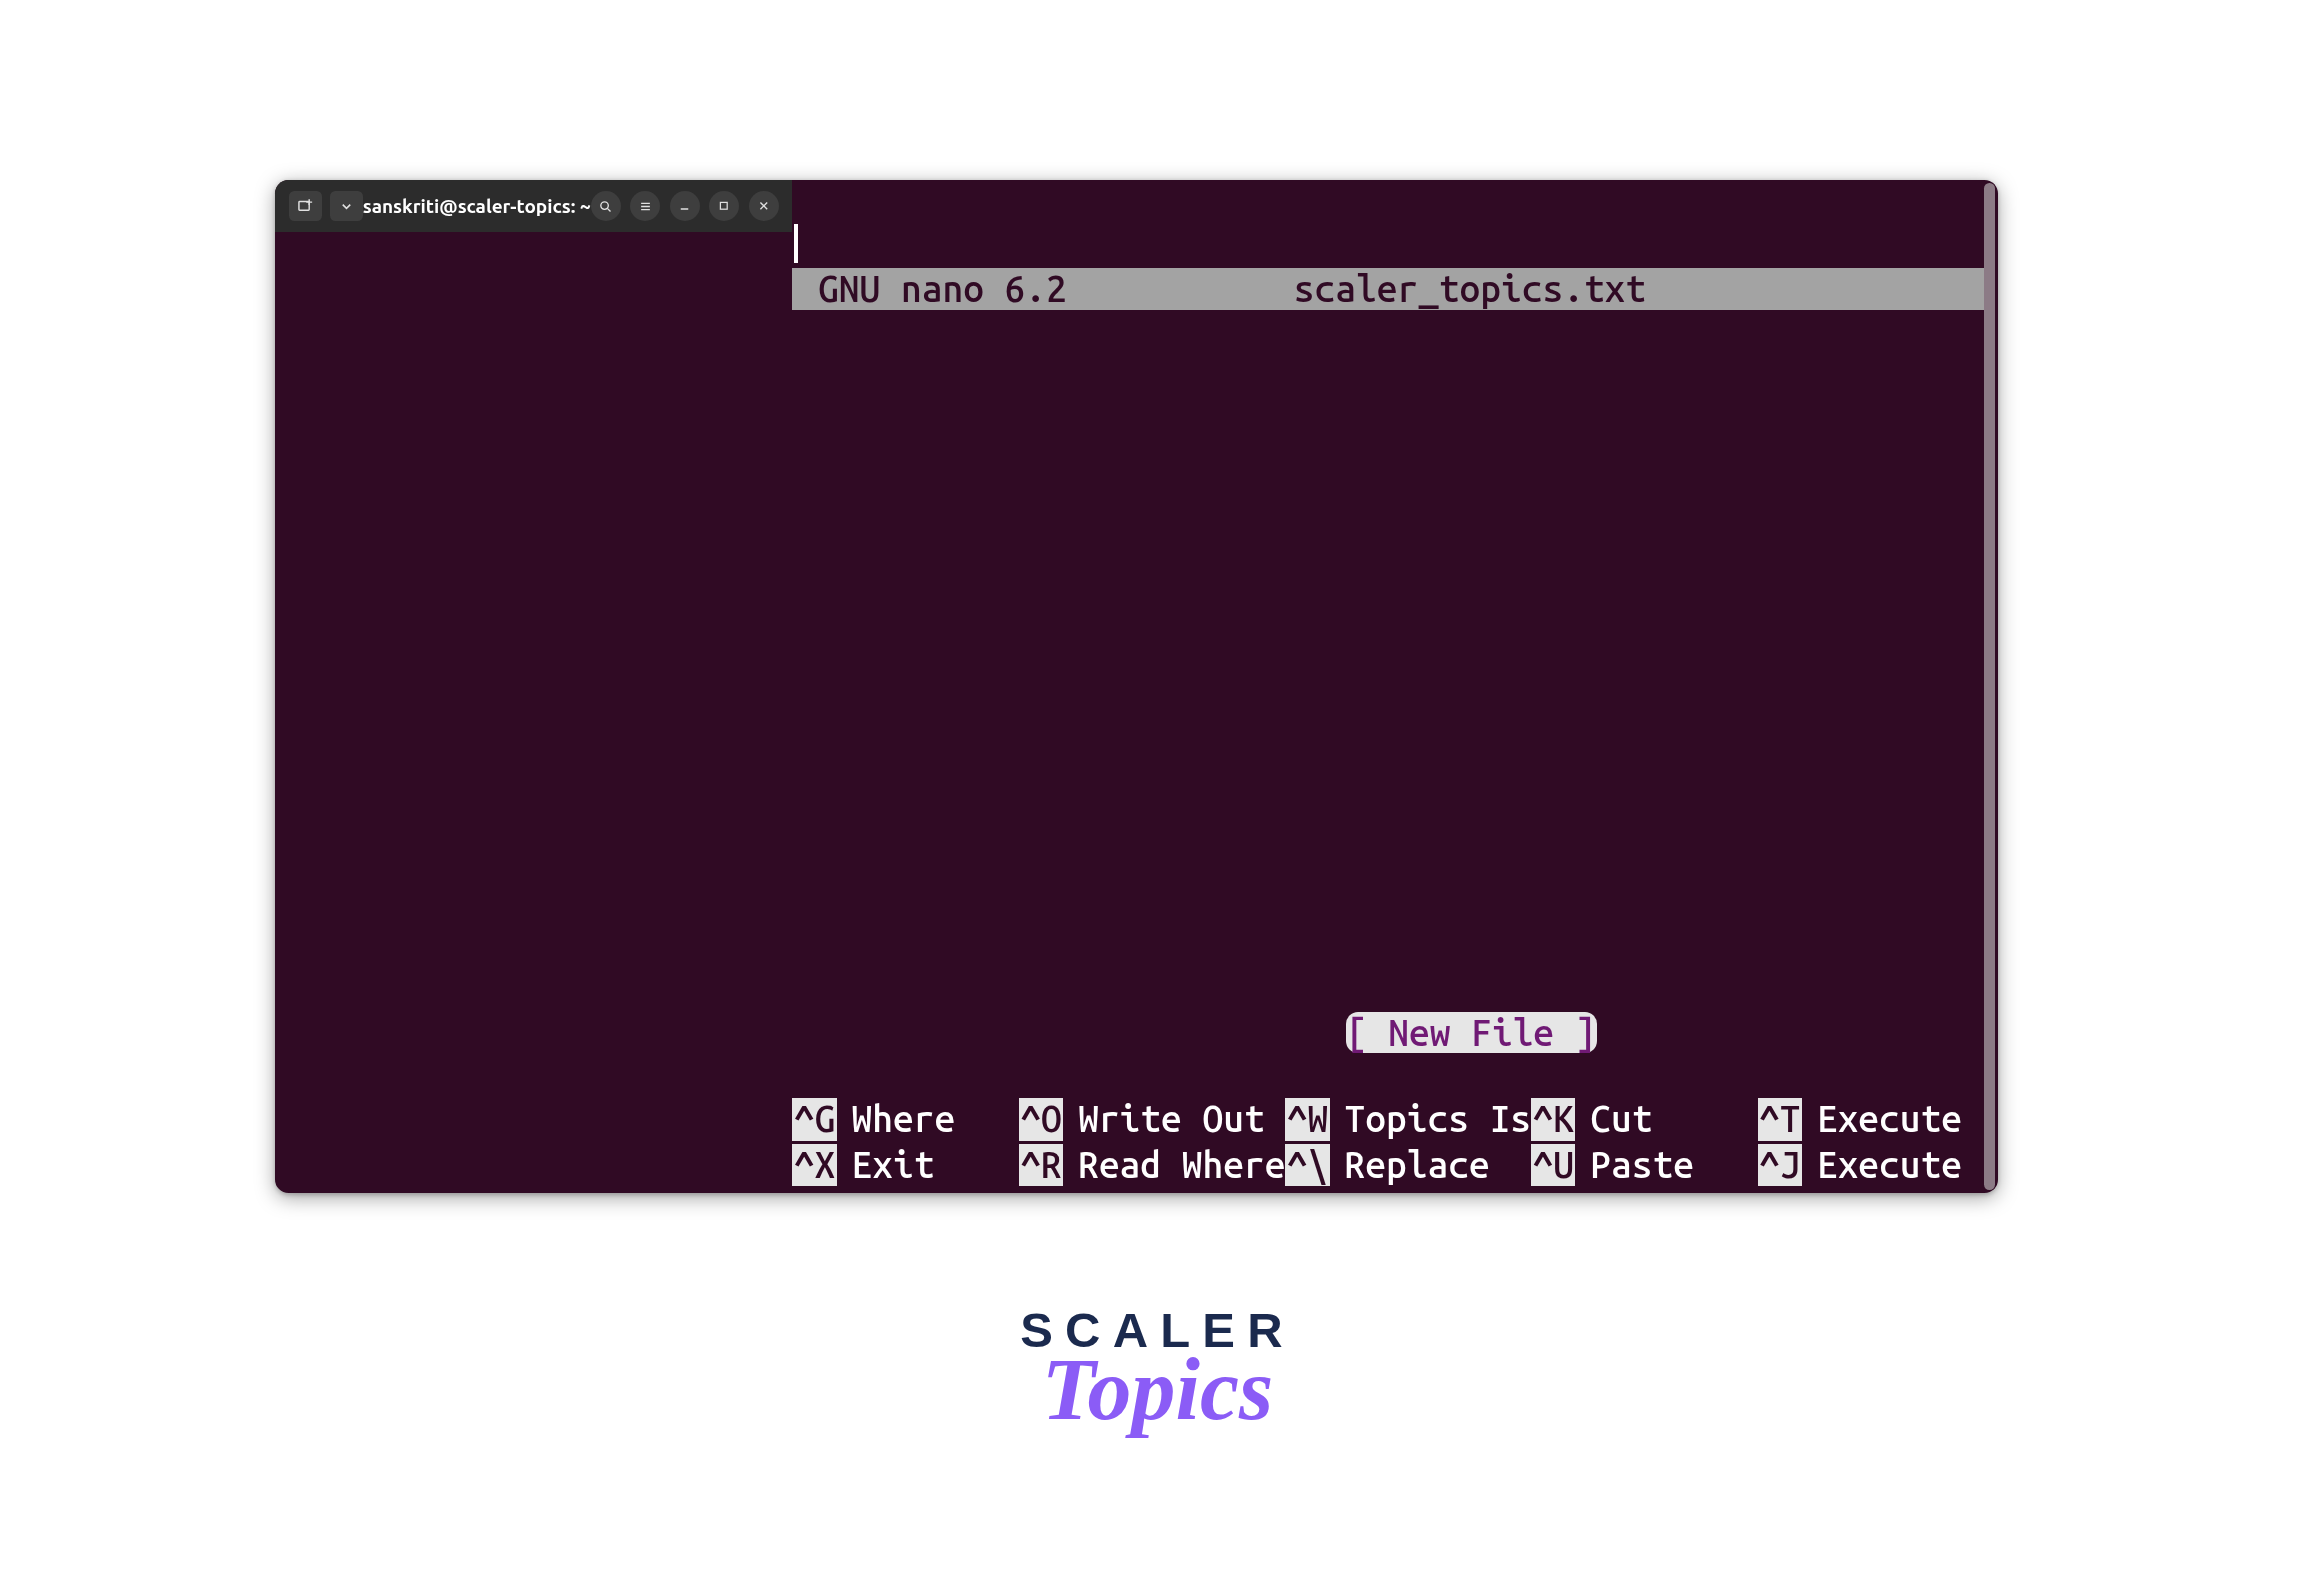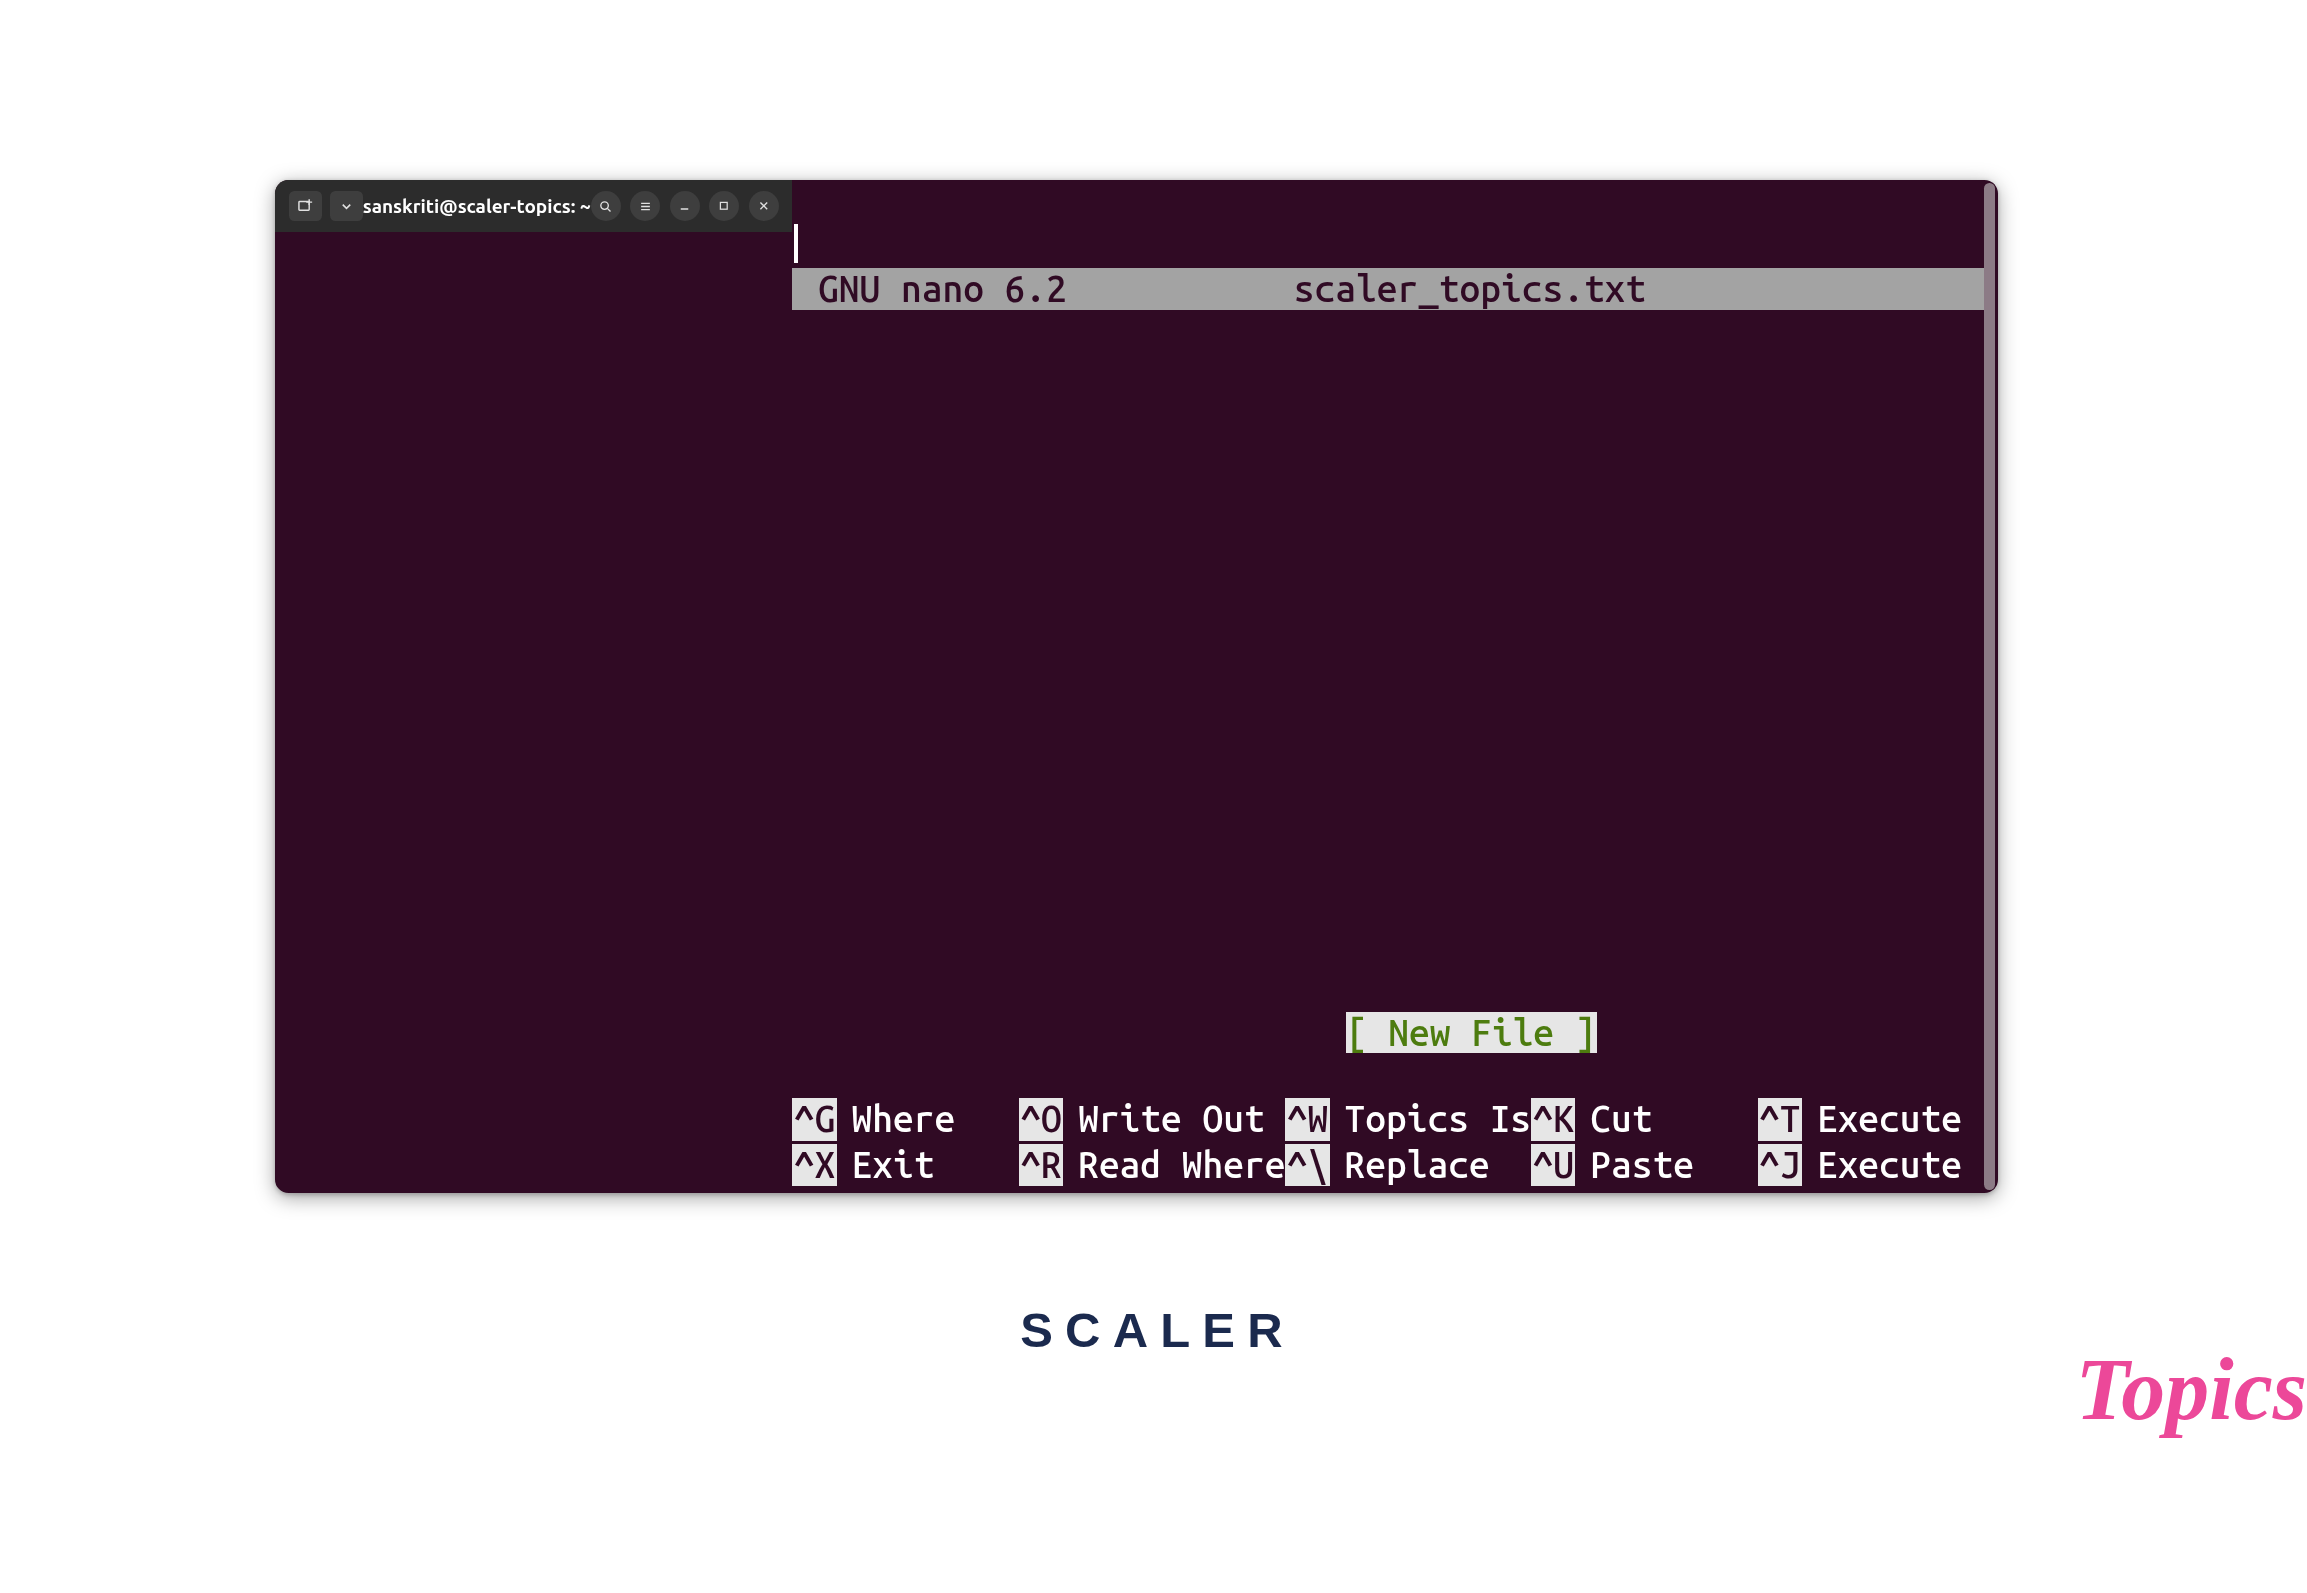--- a/index.html
+++ b/index.html
@@ -134,22 +134,23 @@
   }
   .status-line {
     position: absolute;
     bottom: 96px;
     left: 0;
     right: 0;
     text-align: center;
   }
   .status-badge {
     background: #e6e6e6;
-    color: #4d7c0f;
+    color: #701a75;
     padding: 0 1px;
+    border-radius: 12px;
   }
   .shortcuts {
     position: absolute;
     bottom: 6.8px;
     left: 0;
     right: 0;
     display: grid;
     grid-template-columns: repeat(5, 1fr);
     grid-template-rows: repeat(2, auto);
     grid-auto-flow: column;
@@ -180,25 +181,24 @@
   .brand-scaler {
     font-family: 'Arial Black', 'Helvetica', sans-serif;
     font-size: 49px;
     font-weight: 900;
     letter-spacing: 12.2px;
     color: #1b2a4e;
   }
   .brand-topics {
     font-family: 'Brush Script MT', 'Segoe Script', cursive;
     font-size: 88px;
-    color: #ec4899;
+    color: #8b5cf6;
     margin-top: -19px;
     font-style: italic;
     font-weight: 700;
-    text-align: right;
   }
   svg { display: block; }
 </style>
 </head>
 <body>
 
 <div class="terminal-window">
   <div class="titlebar">
     <div class="titlebar-left">
       <div class="tb-btn newtab">

